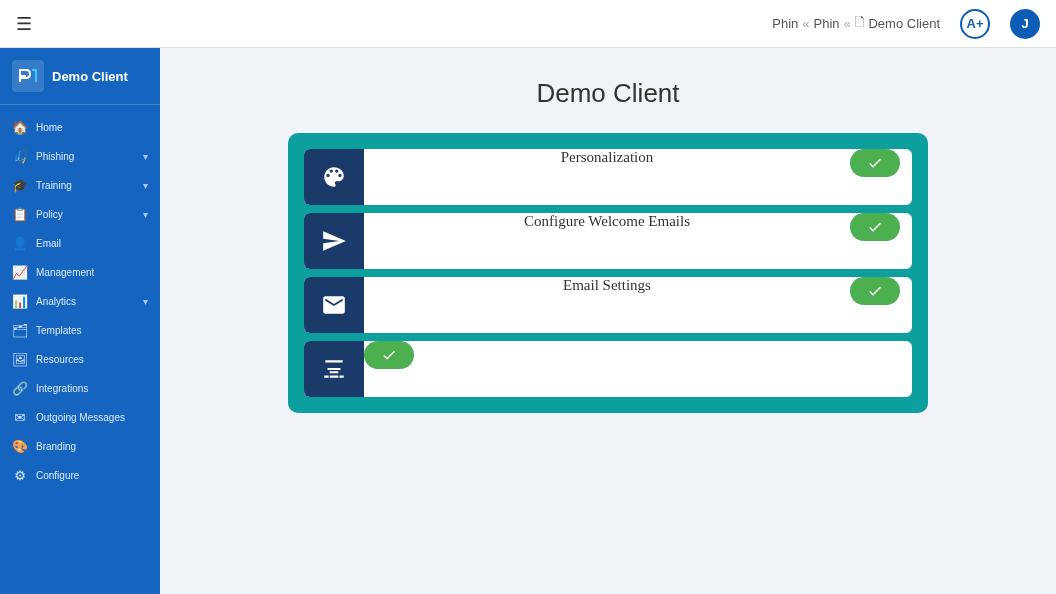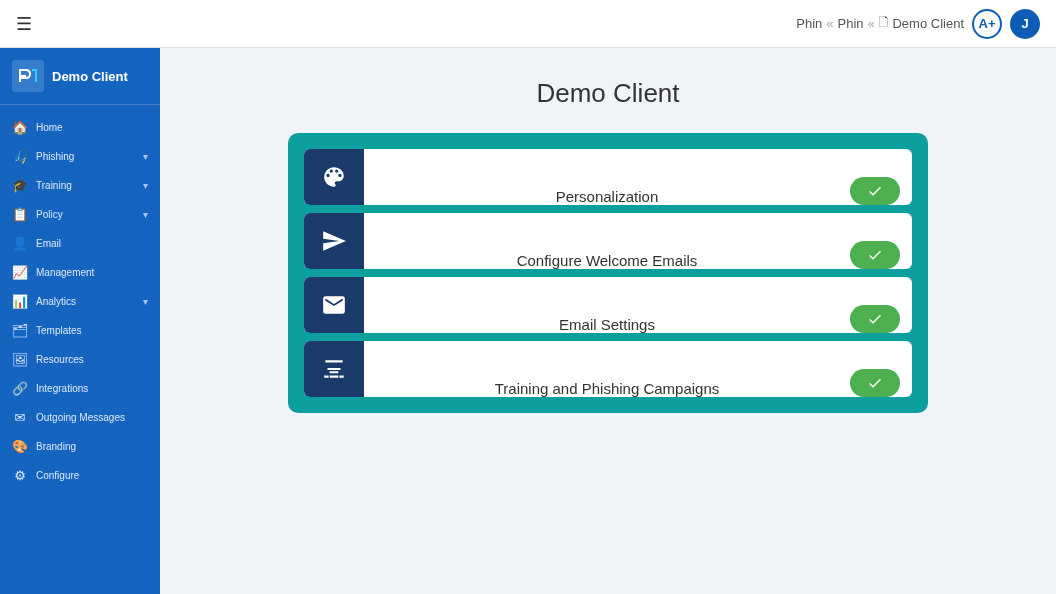--- a/index.html
+++ b/index.html
@@ -30,21 +30,21 @@
       gap: 12px;
     }
     .hamburger {
       font-size: 18px;
       cursor: pointer;
       color: #333;
     }
     .topbar-right {
       display: flex;
       align-items: center;
-      gap: 8px;
+      gap: 20px;
       font-size: 13px;
       color: #555;
     }
     .topbar-right .breadcrumb {
       display: flex;
       align-items: center;
       gap: 4px;
     }
     .topbar-right .breadcrumb span {
       color: #555;
@@ -164,25 +164,26 @@
       border-radius: 10px;
       padding: 16px;
       width: 640px;
       display: flex;
       flex-direction: column;
       gap: 8px;
     }
 
     .card-row {
       display: flex;
-      align-items: flex-end;
+      align-items: flex-start;
       background: #fff;
       border-radius: 6px;
       overflow: hidden;
       height: 56px;
+      font-family: Liberation Serif, serif;
     }
     .card-row-icon {
       width: 60px;
       height: 56px;
       background: #1a3a6a;
       display: flex;
       align-items: center;
       justify-content: center;
       flex-shrink: 0;
     }
@@ -396,21 +397,20 @@
         </div>
       </div>
 
 
       <div class="card-row">
         <div class="card-row-icon">
           <svg viewBox="0 0 24 24">
             <path d="M18 11v2H6v-2h12zm2-7H4v2h16V4zm-4 10H8v2h8v-2zM3 20h4v-2H3v2zm14 0h4v-2h-4v2zM8 20h8v-2H8v2z"></path>
           </svg>
         </div>
-        <span class="card-row-label">Training and Phishing Campaigns</span>
         <div class="card-row-badge">
           <svg viewBox="0 0 24 24">
               <path d="M9 16.17L4.83 12l-1.42 1.41L9 19 21 7l-1.41-1.41z"></path>
             </svg>
         </div>
       </div>
 
     </div>
   </main>
 </div>

